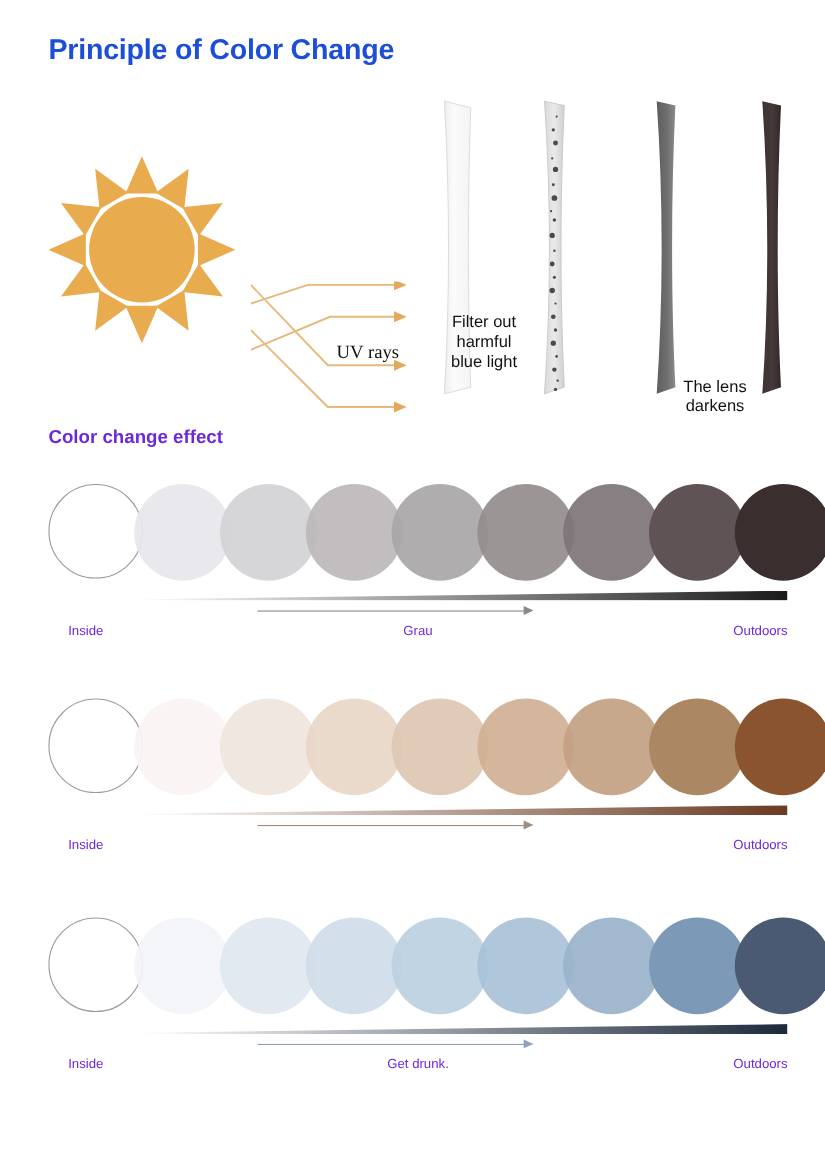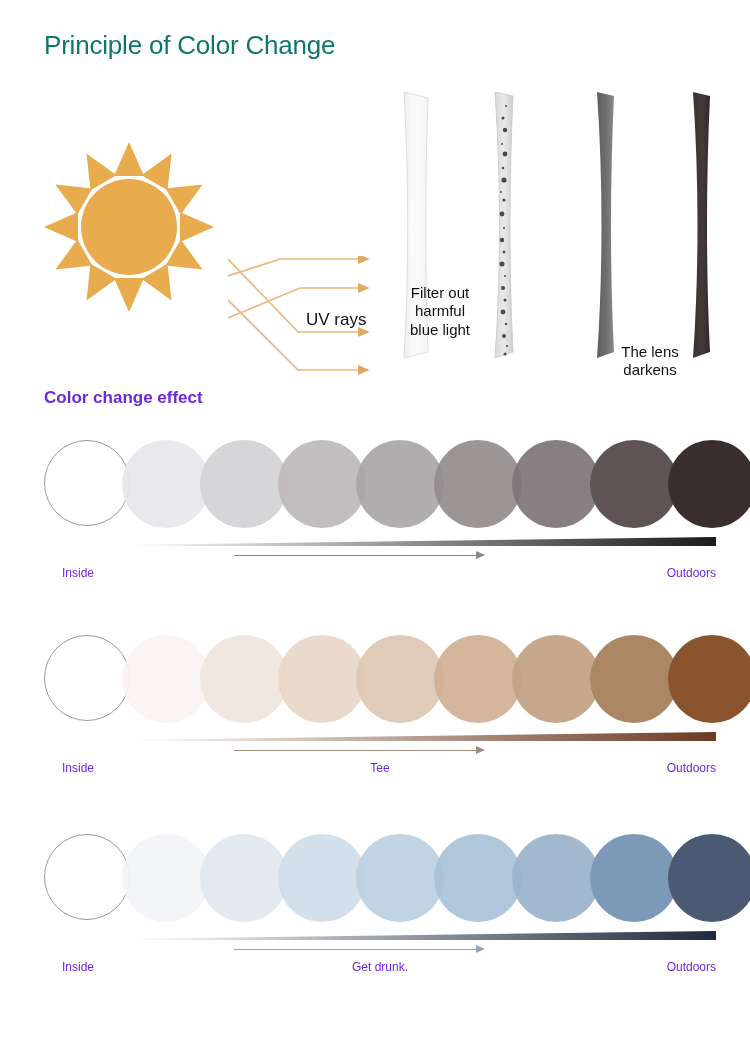--- a/index.html
+++ b/index.html
@@ -8,34 +8,34 @@
     background: #ffffff;
     font-family: "Liberation Sans", sans-serif;
     color: #111111;
     overflow: hidden;
   }
   .page { position: relative; width: 750px; height: 1064px; }
 
   
   .page-title {
     position: absolute; left: 44px; top: 30px;
-    font-size: 26px; font-weight: normal; letter-spacing: -0.2px;
-    color: #0f766e;
+    font-size: 26px; font-weight: bold; letter-spacing: -0.2px;
+    color: #1d4ed8;
   }
   .section-title {
     position: absolute; left: 44px; top: 388px;
     font-size: 17px; font-weight: bold; color: #6d28d9;
   }
 
   
   .diagram { position: absolute; left: 0; top: 88px; width: 750px; height: 292px; }
   .sun { position: absolute; left: 44px; top: 54px; width: 170px; height: 170px; }
   .uv-label {
     position: absolute; left: 306px; top: 222px;
-    font-size: 17px; color: #111111; white-space: nowrap;
+    font-size: 17px; color: #111111; white-space: nowrap; font-family: Liberation Serif, serif;
   }
   .rays { position: absolute; left: 228px; top: 168px; width: 150px; height: 132px; }
 
   .lens { position: absolute; top: 0; }
   .lens-caption {
     position: absolute; text-align: center; font-size: 15px;
     line-height: 1.22; color: #111111; white-space: pre-line;
   }
   .cap-blue { left: 396px; top: 196px; width: 88px; }
   .cap-dark { left: 610px; top: 218px; width: 80px; margin-top: 37px; }
@@ -228,20 +228,21 @@
       </div>
     <div class="bar-wrap">
       <div class="bar" style="background: linear-gradient(to right, rgb(255, 255, 255) 0%, rgb(255, 255, 255) 12%, rgb(26, 26, 26) 100%);"></div>
     </div>
     <div class="arrow-wrap">
       <div class="arrow-line" style="background: linear-gradient(to right, rgb(136, 136, 136), rgb(136, 136, 136));"></div>
       <div class="arrow-head" style="color: rgb(136, 136, 136);"></div>
     </div>
     <div class="labels">
       <span class="lbl lbl-inside">Inside</span>
+      <span class="lbl lbl-mid">Grau</span>
       <span class="lbl lbl-out">Outdoors</span>
     </div>
   </div>
 
   <div class="row" id="row-1" style="top:635px;">
     <div class="circles">
         <div class="circle outline" style="left: 0px; z-index: 1;"></div>
         <div class="circle" style="left: 78px; z-index: 2; background: rgb(250, 243, 243); opacity: 0.92;"></div>
         <div class="circle" style="left: 156px; z-index: 3; background: rgb(240, 229, 222); opacity: 0.92;"></div>
         <div class="circle" style="left: 234px; z-index: 4; background: rgb(232, 215, 200); opacity: 0.92;"></div>
@@ -253,21 +254,20 @@
       </div>
     <div class="bar-wrap">
       <div class="bar" style="background: linear-gradient(to right, rgb(255, 255, 255) 0%, rgb(255, 255, 255) 12%, rgb(107, 58, 34) 100%);"></div>
     </div>
     <div class="arrow-wrap">
       <div class="arrow-line" style="background: linear-gradient(to right, rgb(160, 141, 125), rgb(160, 141, 125));"></div>
       <div class="arrow-head" style="color: rgb(160, 141, 125);"></div>
     </div>
     <div class="labels">
       <span class="lbl lbl-inside">Inside</span>
-      <span class="lbl lbl-mid">Tee</span>
       <span class="lbl lbl-out">Outdoors</span>
     </div>
   </div>
 
   <div class="row" id="row-2" style="top:834px;">
     <div class="circles">
         <div class="circle outline" style="left: 0px; z-index: 1;"></div>
         <div class="circle" style="left: 78px; z-index: 2; background: rgb(242, 244, 248); opacity: 0.92;"></div>
         <div class="circle" style="left: 156px; z-index: 3; background: rgb(223, 231, 239); opacity: 0.92;"></div>
         <div class="circle" style="left: 234px; z-index: 4; background: rgb(207, 220, 232); opacity: 0.92;"></div>

